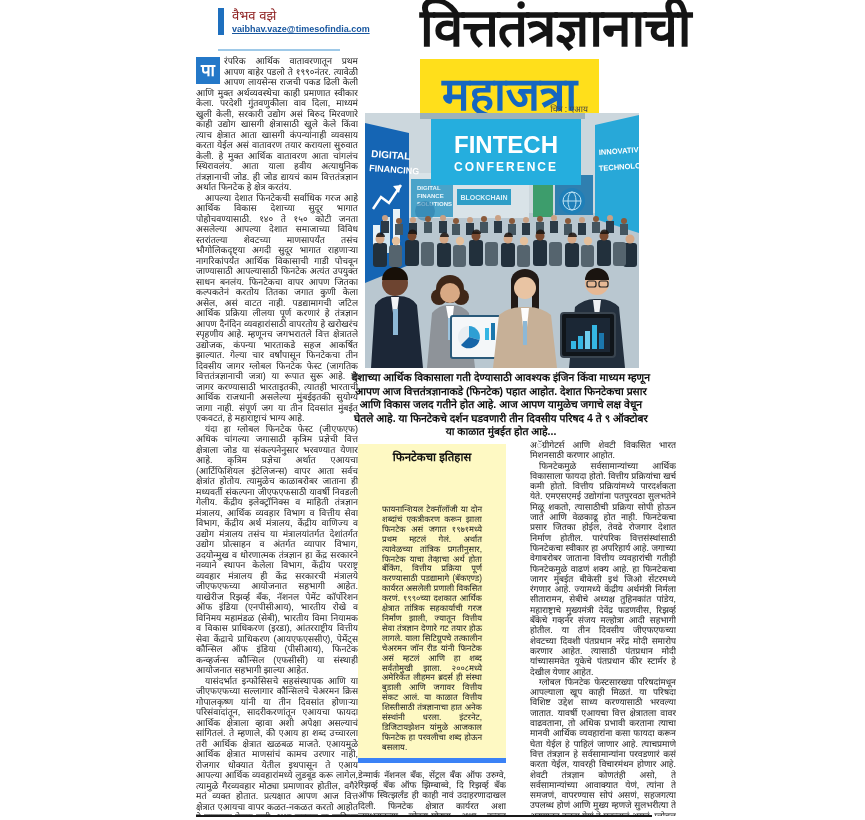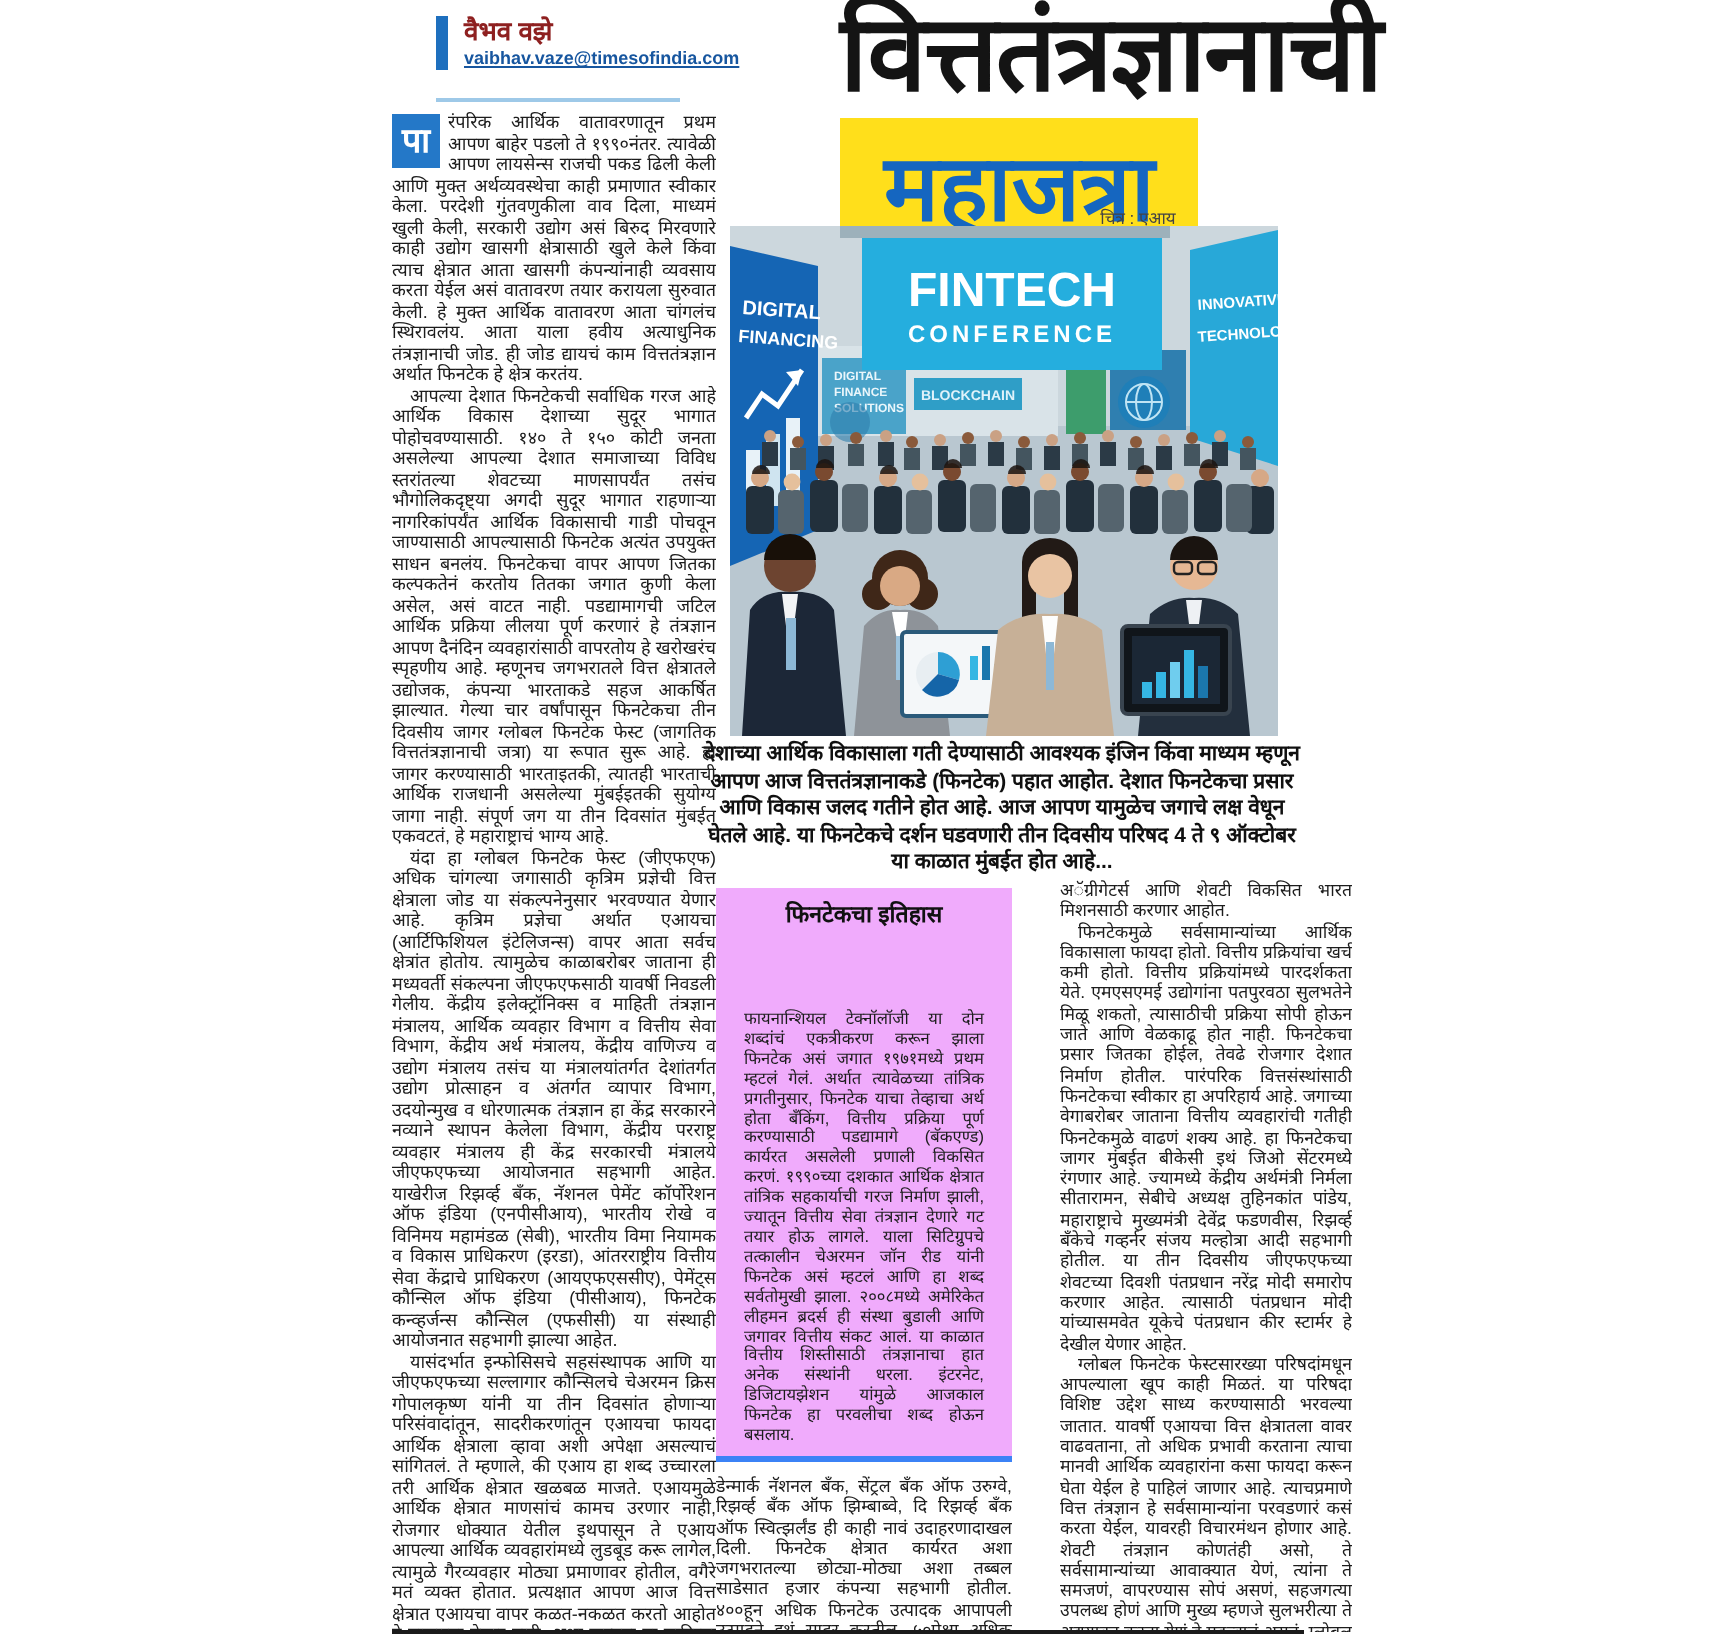--- a/index.html
+++ b/index.html
@@ -1,20 +1,20 @@
 <!DOCTYPE html>
 <html><head>
 <meta charset="utf-8">
 <style>
   html,body{margin:0;padding:0;background:#ffffff;}
   .page{position:relative;width:865px;height:820px;background:#fff;overflow:hidden;
         font-family:"Liberation Sans","DejaVu Sans",sans-serif;color:#1b1b1b;}
   
   .byline{position:absolute;left:218px;top:8px;width:150px;border-left:6px solid #1e6fbe;padding-left:8px;}
-  .byline .author{font-weight:bold;color:#8e2020;font-size:13px;line-height:15px;}
+  .byline .author{font-weight:normal;color:#8e2020;font-size:13px;line-height:15px;}
   .byline .email{font-weight:bold;color:#17569f;font-size:9px;line-height:12px;text-decoration:underline;}
   .byline-rule{position:absolute;left:218px;top:49px;width:122px;height:2px;background:#9ec9e8;}
   
   .headline{position:absolute;left:420px;top:0;width:445px;}
   .headline .l1{font-size:53px;font-weight:800;color:#141414;line-height:56px;letter-spacing:-1px;}
   .headline .l2wrap{margin-top:3px;}
   .headline .l2{display:inline-block;background:#ffdf1b;color:#1566c0;font-weight:800;
                 font-size:46px;line-height:46px;padding:12px 22px 3px;}
   .credit{position:absolute;left:500px;top:103px;width:138px;text-align:center;font-size:8.5px;color:#444;}
   
@@ -27,21 +27,21 @@
   .col p{margin:0;text-indent:9px;}
   .col p.noind{text-indent:0;}
   #col1{left:196px;top:56px;width:162px;height:760px;}
   #col2wrap{left:358px;top:444px;width:148px;height:372px;position:absolute;overflow:hidden;}
   #col2{position:static;margin-top:7px;font-size:8.8px;line-height:10.3px;text-align:justify;}
   #col3{left:506px;top:440px;width:146px;height:376px;font-size:8.8px;line-height:10.3px;padding-left:24px;}
   
   .dropcap{float:left;width:24px;height:27px;background:#2478c8;color:#fff;font-weight:bold;
            font-size:17px;line-height:27px;text-align:center;margin:1px 4px 1px 0;}
   
-  .hbox{background:#f0abfc;border-bottom:3px solid #3b82f6;padding:4px 14px 5px;}
+  .hbox{background:#fef9c3;border-bottom:5px solid #3b82f6;padding:4px 24px 5px;}
   .hbox .htitle{text-align:center;font-weight:bold;font-size:11.5px;color:#111;margin:1px 0 3px;}
   .hbox .hbody{font-size:8.3px;line-height:9.9px;text-align:justify;color:#1c1c1c;margin-top:41px;}
   .bottom-rule{position:absolute;left:196px;top:815px;width:456px;height:2px;background:#1a1a1a;}
 </style>
 </head>
 <body>
 
 <div class="page">
 
   <div class="byline">

